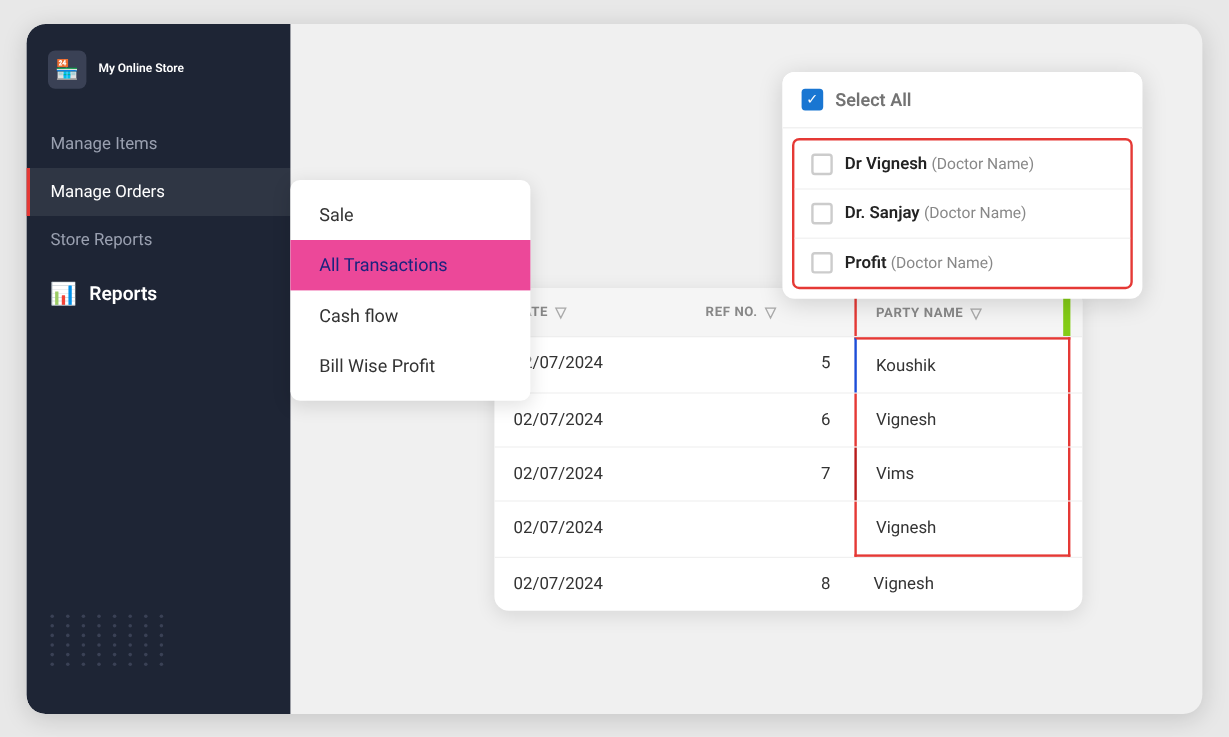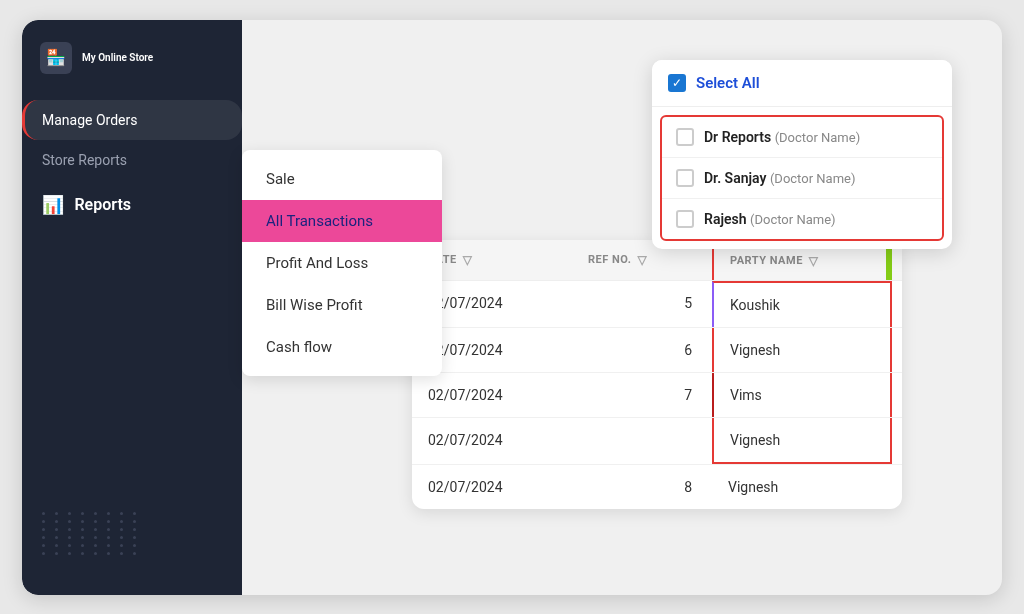--- a/index.html
+++ b/index.html
@@ -70,21 +70,20 @@
       font-size: 14px;
       cursor: pointer;
       transition: background 0.15s;
     }
 
     .sidebar-item.active {
       color: #ffffff;
       background: rgba(255,255,255,0.08);
       border-left: 3px solid #e53935;
       padding-left: 17px;
-      border-radius: 16px;
     }
 
     .sidebar-item.reports-item {
       display: flex;
       align-items: center;
       gap: 10px;
       color: #ffffff;
       font-size: 16px;
       font-weight: 600;
       padding: 14px 20px;
@@ -225,21 +224,21 @@
       align-items: center;
       justify-content: center;
       color: white;
       font-size: 12px;
       flex-shrink: 0;
     }
 
     .select-all-label {
       font-size: 15px;
       font-weight: 600;
-      color: #1d4ed8;
+      color: #737373;
     }
 
     .doctor-options {
       border: 2px solid #e53935;
       margin: 8px;
       border-radius: 6px;
       overflow: hidden;
     }
 
     .doctor-option {
@@ -280,20 +279,23 @@
 
 <div class="main-container">
 
   <div class="sidebar">
     <div class="store-header">
       <div class="store-icon">🏪</div>
       <span class="store-name">My Online Store</span>
     </div>
 
     <div class="sidebar-nav">
+      <div class="sidebar-item">
+        <span>Manage Items</span>
+      </div>
       <div class="sidebar-item active">
         <span>Manage Orders</span>
       </div>
       <div class="sidebar-item">
         <span>Store Reports</span>
       </div>
       <div class="sidebar-item reports-item">
         <span class="reports-icon">📊</span>
         <span>Reports</span>
       </div>
@@ -352,27 +354,24 @@
   </div>
 
   <div class="dropdown-menu">
     <div class="dropdown-item">
       <span>Sale</span>
     </div>
     <div class="dropdown-item active">
       <span>All Transactions</span>
     </div>
     <div class="dropdown-item">
-      <span>Profit And Loss</span>
+      <span>Cash flow</span>
     </div>
     <div class="dropdown-item">
       <span>Bill Wise Profit</span>
-    </div>
-    <div class="dropdown-item">
-      <span>Cash flow</span>
     </div>
   </div>
 
   <div class="table-card">
     <div class="table-header">
       <div class="th">
         <span>DATE</span>
         <span class="filter-icon">▽</span>
       </div>
       <div class="th">
@@ -382,21 +381,21 @@
       <div class="th party-col-header">
         <span>PARTY NAME</span>
         <span class="filter-icon">▽</span>
       </div>
       <div class="th"></div>
     </div>
 
     <div class="table-row">
       <div class="td">02/07/2024</div>
       <div class="td" style="text-align:right; padding-right:20px;">5</div>
-      <div class="td" style="border-left:2px solid #8b5cf6; border-right:2px solid #e53935; border-top:2px solid #e53935;">Koushik</div>
+      <div class="td" style="border-left:2px solid #1d4ed8; border-right:2px solid #e53935; border-top:2px solid #e53935;">Koushik</div>
       <div class="td"></div>
     </div>
 
     <div class="table-row">
       <div class="td">02/07/2024</div>
       <div class="td" style="text-align:right; padding-right:20px;">6</div>
       <div class="td" style="border-left:2px solid #e53935; border-right:2px solid #e53935;">Vignesh</div>
       <div class="td"></div>
     </div>
 
@@ -424,34 +423,34 @@
 
   <div class="select-dropdown">
     <div class="select-all-row">
       <div class="checkbox-blue">✓</div>
       <span class="select-all-label">Select All</span>
     </div>
     <div class="doctor-options">
       <div class="doctor-option">
         <div class="checkbox-empty"></div>
         <span class="doctor-name">
-          <span>Dr Reports</span>
+          <span>Dr Vignesh</span>
           <span class="doctor-type">(Doctor Name)</span>
         </span>
       </div>
       <div class="doctor-option">
         <div class="checkbox-empty"></div>
         <span class="doctor-name">
           <span>Dr. Sanjay</span>
           <span class="doctor-type">(Doctor Name)</span>
         </span>
       </div>
       <div class="doctor-option">
         <div class="checkbox-empty"></div>
         <span class="doctor-name">
-          <span>Rajesh</span>
+          <span>Profit</span>
           <span class="doctor-type">(Doctor Name)</span>
         </span>
       </div>
     </div>
   </div>
 
 </div>
 
 </body></html>

